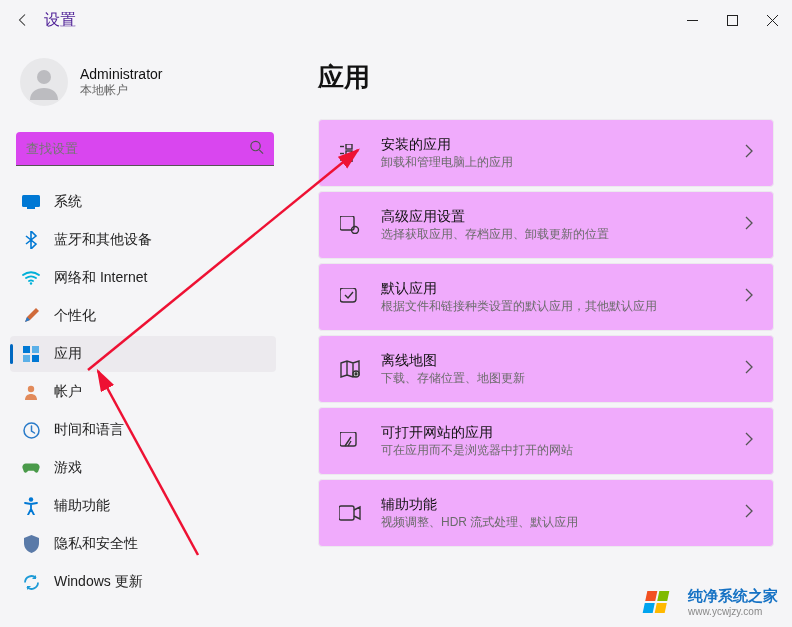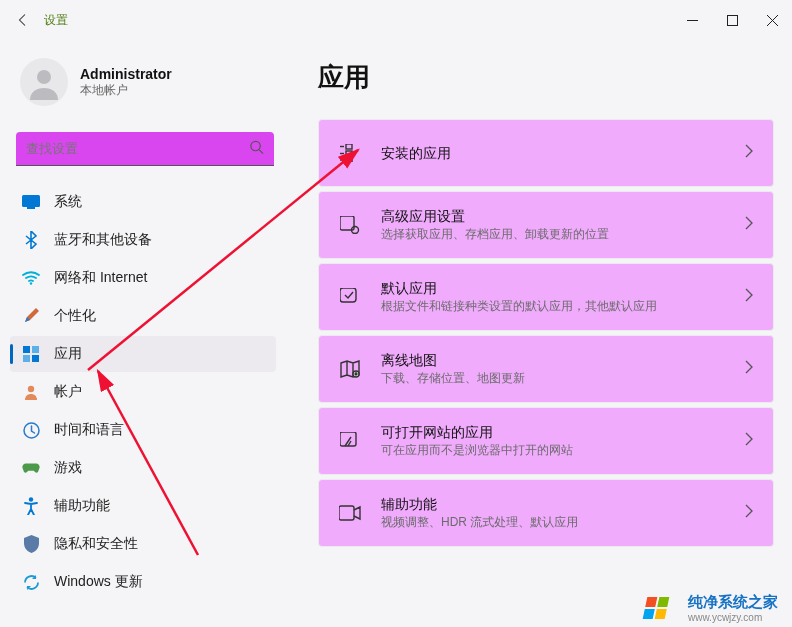--- a/index.html
+++ b/index.html
@@ -1,29 +1,29 @@
 <!DOCTYPE html>
 <html><head>
 <meta charset="utf-8">
 <style>
 * { margin: 0; padding: 0; box-sizing: border-box; font-family: "Segoe UI", "Microsoft YaHei", sans-serif; }
 body { width: 792px; height: 627px; background: #f5f5f7; overflow: hidden; position: relative; }
 
 .titlebar { height: 40px; display: flex; align-items: center; padding-left: 14px; gap: 12px; }
 .back-btn { width: 18px; height: 18px; display: flex; align-items: center; justify-content: center; cursor: pointer; }
-.title-text { font-size: 12px; color: #4d7c0f; }
+.title-text { font-size: 16px; color: #4c1d95; }
 .winctrls { margin-left: auto; display: flex; }
 .winctrl { width: 40px; height: 40px; display: flex; align-items: center; justify-content: center; cursor: pointer; }
 
 .layout { display: flex; height: calc(100% - 40px); }
 
 .sidebar { width: 284px; padding: 10px 0 10px 10px; display: flex; flex-direction: column; }
 .user-row { display: flex; align-items: center; gap: 12px; padding: 8px 10px 8px 10px; }
 .avatar { width: 48px; height: 48px; border-radius: 50%; background: #e8e8ea; display: flex; align-items: center; justify-content: center; }
-.user-name { font-size: 14px; font-weight: 700; color: #111; }
+.user-name { font-size: 14px; font-weight: 400; color: #111; }
 .user-sub { font-size: 12px; color: #666; }
 
 .search-wrap { margin: 18px 10px 12px 6px; position: relative; }
 .search-input { width: 100%; height: 34px; border: none; border-bottom: 1.5px solid #555; background: #d946ef; padding: 0 32px 0 10px; font-size: 13px; outline: none; border-radius: 4px 4px 0 0; }
 .search-icon { position: absolute; right: 10px; top: 50%; transform: translateY(-50%); color: #555; }
 
 .nav { margin-top: 6px; display: flex; flex-direction: column; gap: 2px; padding-right: 8px; }
 .nav-item { display: flex; align-items: center; gap: 14px; height: 36px; padding: 0 12px; border-radius: 4px; cursor: pointer; font-size: 14px; color: #222; position: relative; }
 .nav-item.selected { background: #eceaee; }
 .nav-item.selected::before { content: ""; position: absolute; left: 0; top: 8px; bottom: 8px; width: 3px; background: #0067c0; border-radius: 2px; }
@@ -35,21 +35,21 @@
 .cards { display: flex; flex-direction: column; gap: 4px; }
 .card { background: #f0abfc; border: 1px solid #eceaee; border-radius: 4px; height: 68px; display: flex; align-items: center; padding: 0 20px; cursor: pointer; gap: 20px; }
 .card-ico { width: 22px; height: 22px; display: flex; align-items: center; justify-content: center; color: #333; }
 .card-texts { flex: 1; }
 .card-title { font-size: 14px; color: #111; line-height: 1.3; }
 .card-sub { font-size: 12px; color: #6b6b6b; line-height: 1.3; margin-top: 2px; }
 .chevron { color: #555; }
 
 .red-arrow { position: absolute; pointer-events: none; }
 
-.watermark { position: absolute; right: 14px; bottom: 4px; display: flex; align-items: center; gap: 21px; font-size: 15px; font-weight: 600; color: #1672c4; }
+.watermark { position: absolute; right: 14px; bottom: 10px; display: flex; align-items: center; gap: 21px; font-size: 15px; font-weight: 600; color: #1672c4; }
 .watermark-sub { font-size: 10px; color: #888; font-weight: 400; display: block; }
 .wm-logo { display: grid; grid-template-columns: 10px 10px; grid-template-rows: 10px 10px; gap: 2px; transform: skewX(-12deg); }
 .wm-logo span:nth-child(1){background:#f25022}.wm-logo span:nth-child(2){background:#7fba00}.wm-logo span:nth-child(3){background:#00a4ef}.wm-logo span:nth-child(4){background:#ffb900}
 </style>
 </head>
 <body>
 
 <div class="titlebar">
   <div class="back-btn">
     <svg width="14" height="14" viewBox="0 0 16 16">
@@ -214,20 +214,21 @@
               <rect x="6" y="0" width="6" height="5"></rect>
               <rect x="6" y="7" width="6" height="5"></rect>
               <rect x="6" y="14" width="6" height="4"></rect>
               <line x1="0" y1="2.5" x2="4" y2="2.5"></line>
               <line x1="0" y1="9.5" x2="4" y2="9.5"></line>
               <line x1="0" y1="16" x2="4" y2="16"></line>
             </svg>
           </span>
         <div class="card-texts">
           <div class="card-title">安装的应用</div>
+          <div class="card-sub">卸载和管理电脑上的应用</div>
         </div>
         <span class="chevron"><svg width="8" height="14" viewBox="0 0 8 14">
               <path d="M1 1l6 6-6 6" stroke="#555" stroke-width="1.3" fill="none"></path>
             </svg></span>
       </div>
 
       <div class="card">
         <span class="card-ico">
             <svg width="20" height="18" viewBox="0 0 20 18" stroke="#333" stroke-width="1.4" fill="none">
               <rect x="0" y="0" width="14" height="14" rx="2"></rect>

